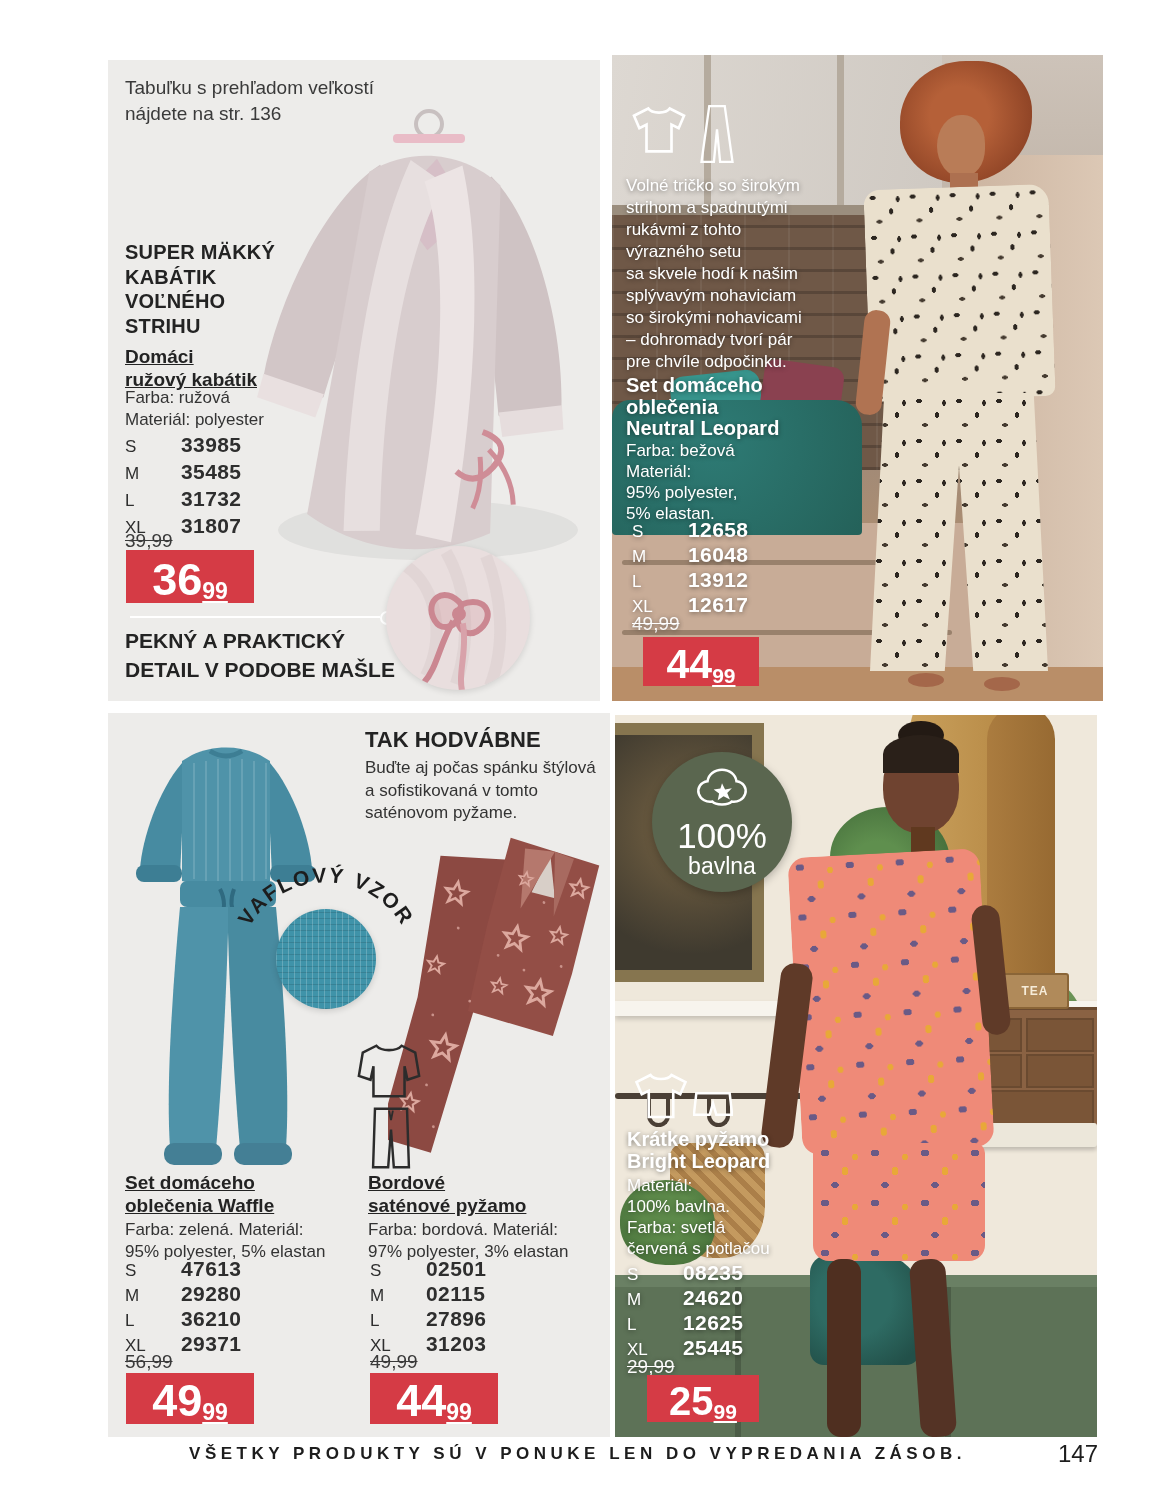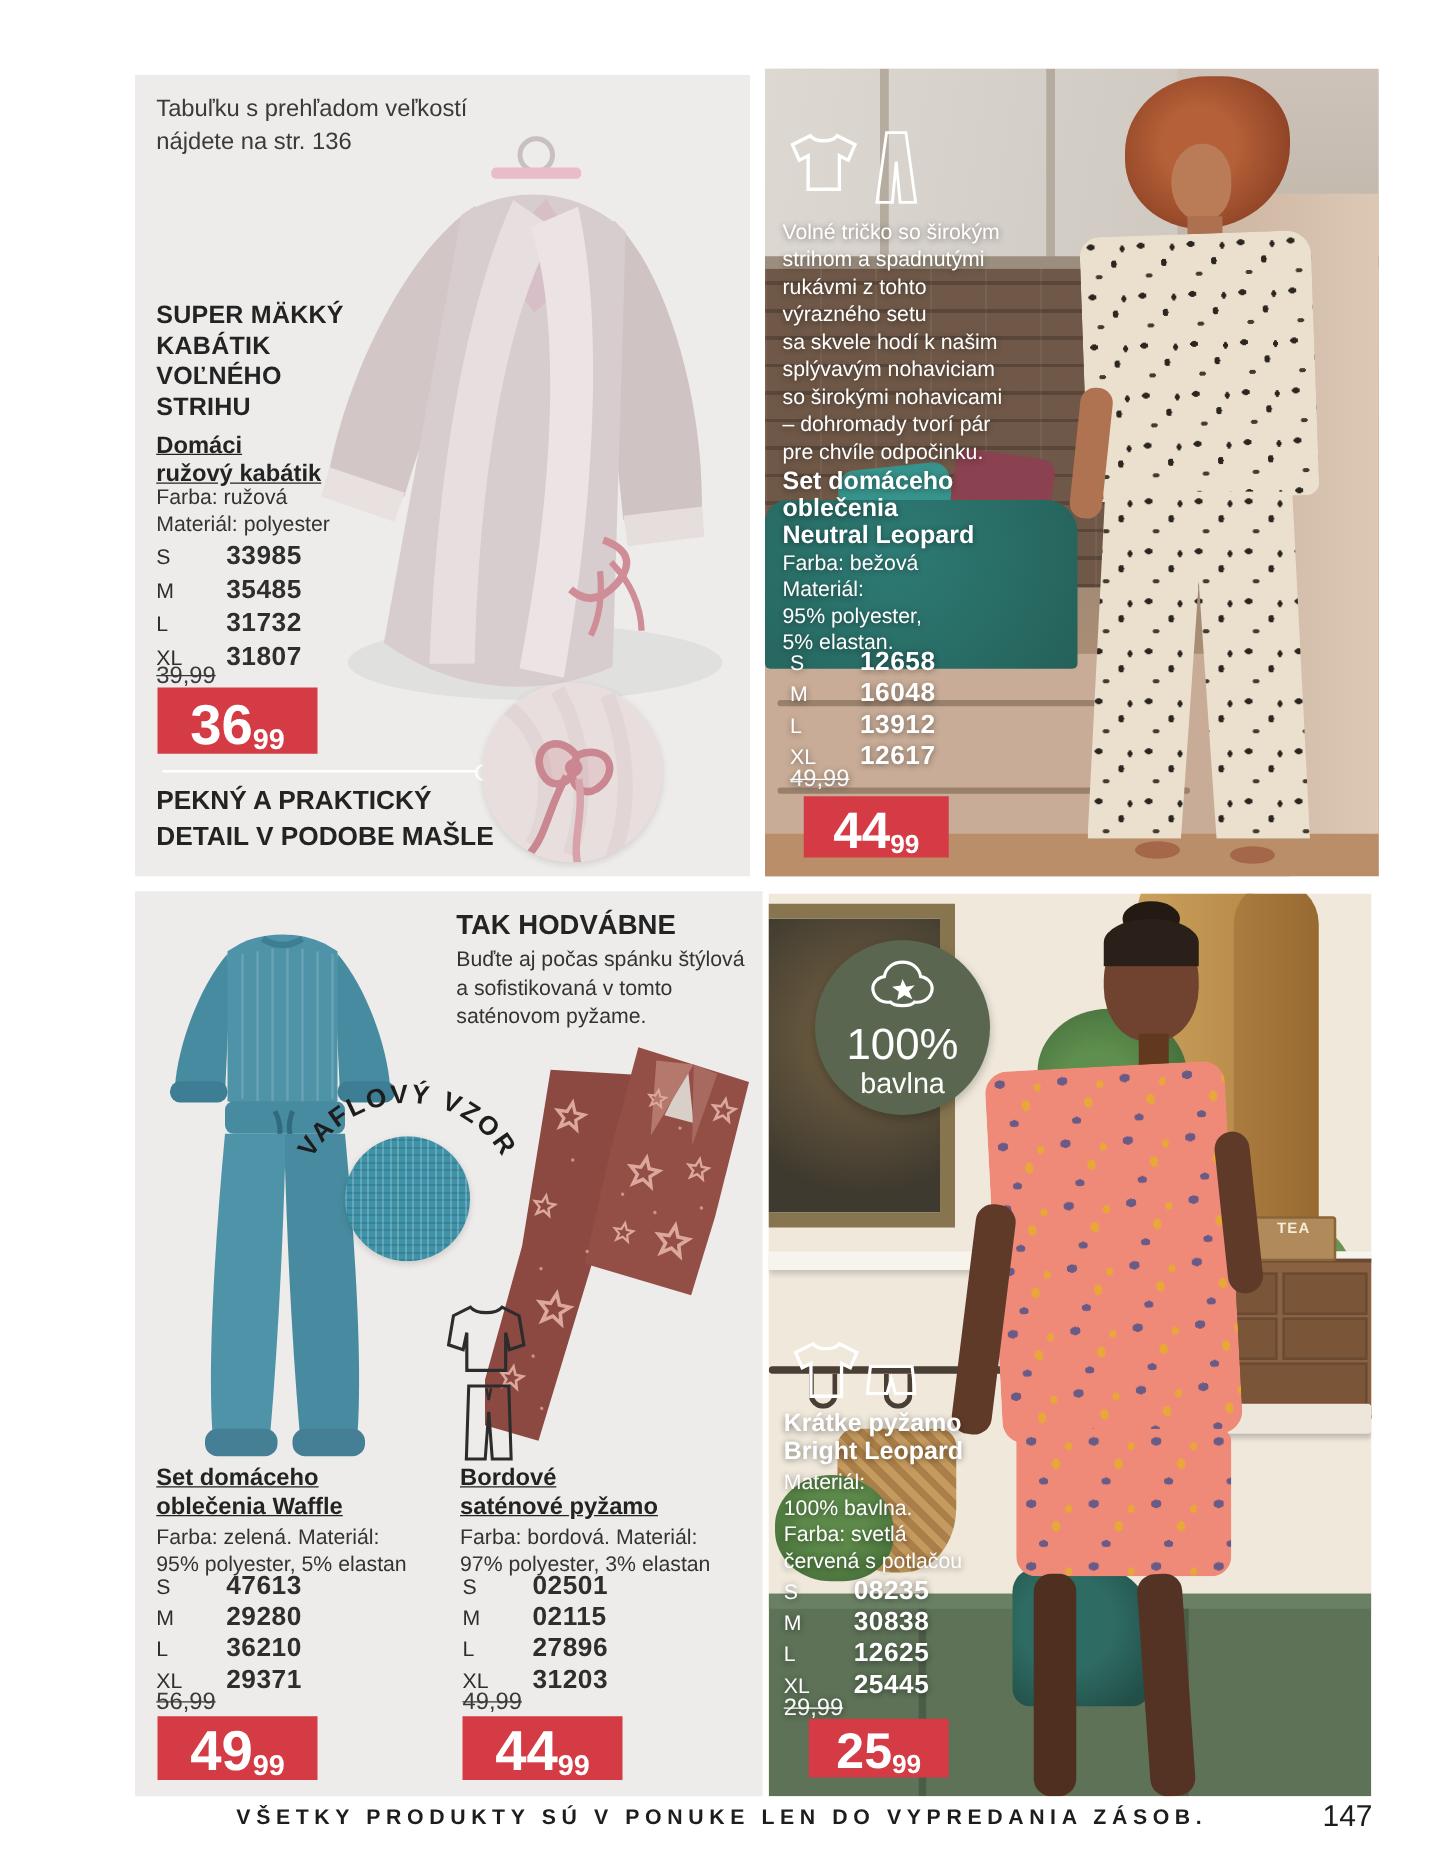--- a/index.html
+++ b/index.html
@@ -25,21 +25,21 @@
   .size-row{position:absolute;display:flex;align-items:baseline;height:26px;}
   .size-label{width:56px;font-size:17px;}
   .size-code{font-weight:bold;font-size:21px;letter-spacing:.4px;}
 
   .old-price{font-size:19px;color:#3a3a3a;text-decoration:line-through;}
   .price-box{
     position:absolute;background:var(--price-red,#d53b45);color:#fff;
     display:flex;justify-content:center;align-items:flex-end;
   }
   .price-main{font-weight:bold;font-size:45px;line-height:1.05;}
-  .price-cents{font-weight:bold;font-size:23px;line-height:1;margin-top:4px;}
+  .price-cents{font-weight:bold;font-size:23px;line-height:1;margin-top:4px;text-decoration:underline;}
 
   .light, .light .size-label, .light .size-code, .light .old-price{color:#fff;}
   .shadowed{text-shadow:0 1px 5px rgba(0,0,0,.45);}
   .overlay-desc{font-size:17px;line-height:22px;font-weight:500;}
   .overlay-name{font-weight:bold;font-size:20px;line-height:21.5px;}
   .overlay-details{font-size:17px;line-height:21px;}
 
   
   .footer{
     position:absolute;left:0;width:1155px;top:1444px;text-align:center;
@@ -92,21 +92,21 @@
   }
   .badge-circle{
     position:absolute;border-radius:50%;background:var(--badge-olive,#5a664f);
     display:flex;flex-direction:column;align-items:center;justify-content:center;color:#fff;
     box-shadow:0 3px 8px rgba(0,0,0,.25);
   }
   .badge-percent{font-weight:normal;font-size:35px;line-height:1;margin-top:2px;}
   .badge-label{font-size:23px;line-height:1.15;}
   .tea-box{
     position:absolute;background:#b08a5a;border:2px solid #8a6537;border-radius:3px;
-    display:flex;align-items:flex-start;justify-content:center;
+    display:flex;align-items:center;justify-content:center;
     font-size:12px;font-weight:bold;color:#f6ecd9;letter-spacing:1px;
   }
 </style>
 </head>
 <body>
 
 <div class="panel gray-panel" style="left:108px;top:60px;width:492px;height:641px;">
 
   <svg class="abs" style="left:135px;top:30px;" width="357" height="500" viewBox="0 0 357 500">
     <ellipse cx="185" cy="440" rx="150" ry="30" fill="rgba(0,0,0,0.05)"></ellipse>
@@ -459,21 +459,21 @@
 100% bavlna.
 Farba: svetlá
 červená s potlačou</div>
 
   <div class="size-row light shadowed" style="left:12px;top:546px;">
     <span class="size-label">S</span>
     <span class="size-code">08235</span>
   </div>
   <div class="size-row light shadowed" style="left:12px;top:571px;">
     <span class="size-label">M</span>
-    <span class="size-code">30838</span>
+    <span class="size-code">24620</span>
   </div>
   <div class="size-row light shadowed" style="left:12px;top:596px;">
     <span class="size-label">L</span>
     <span class="size-code">12625</span>
   </div>
   <div class="size-row light shadowed" style="left:12px;top:621px;">
     <span class="size-label">XL</span>
     <span class="size-code">25445</span>
   </div>
 

